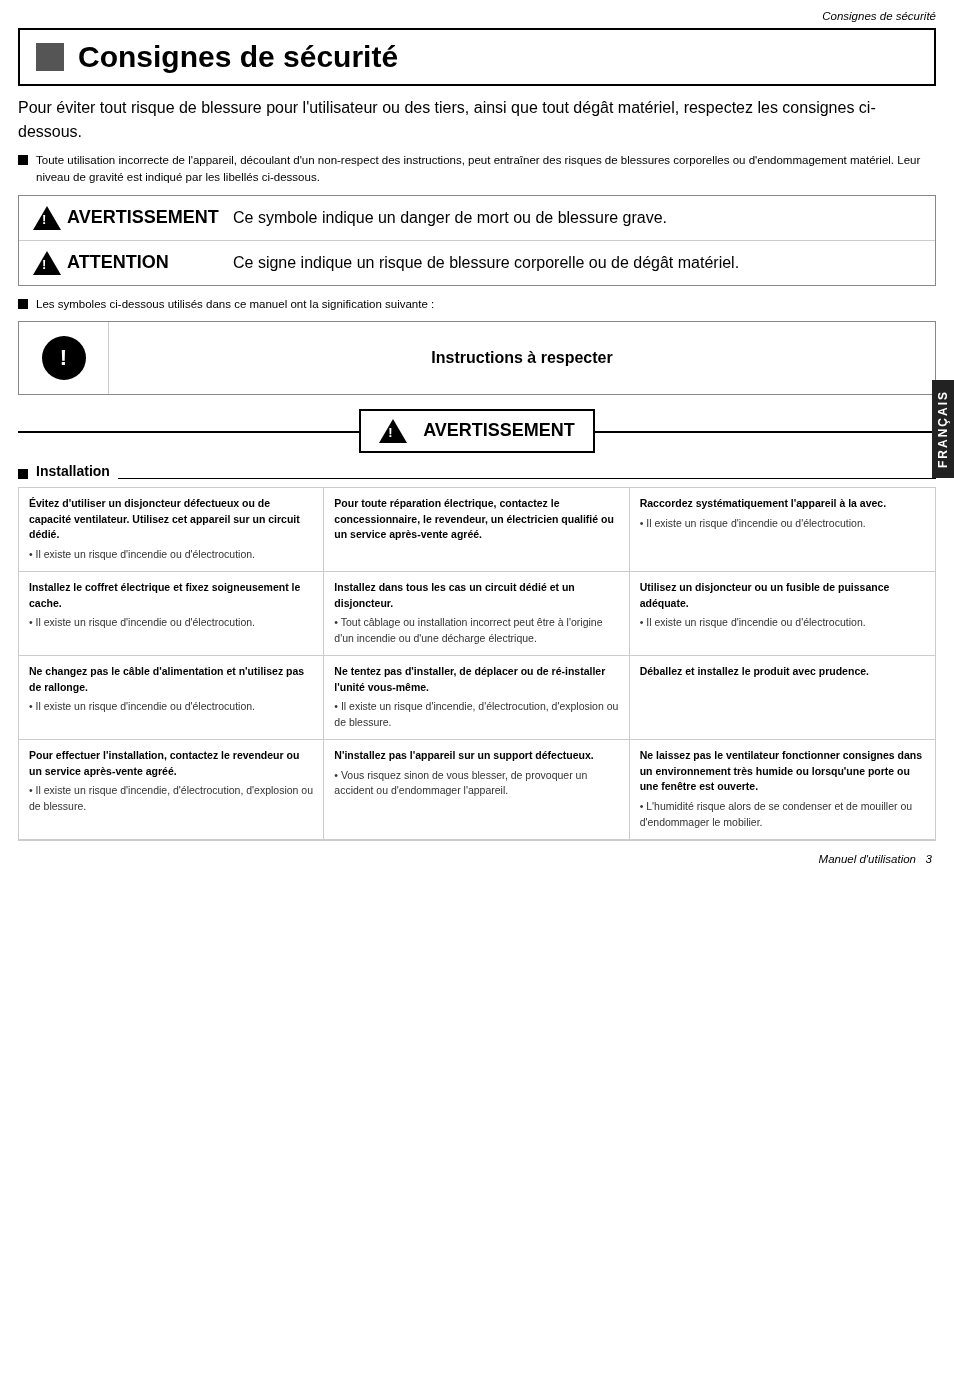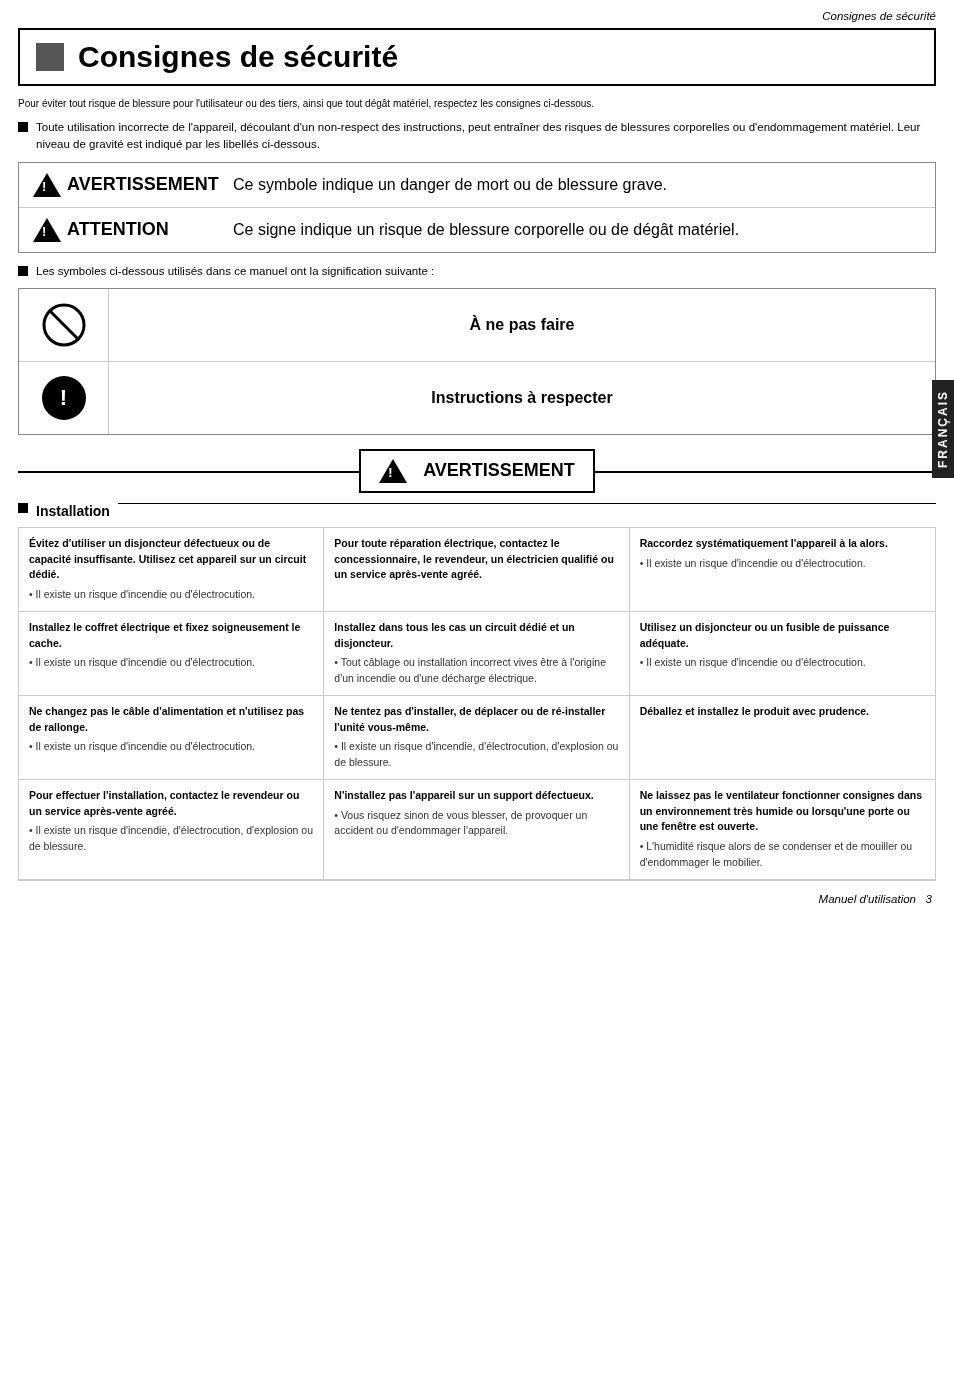--- a/index.html
+++ b/index.html
@@ -63,21 +63,21 @@
       flex-shrink: 0;
     }
     .title-text {
       font-size: 30px;
       font-weight: bold;
       color: #000;
     }
 
     
     .intro-text {
-      font-size: 10px;
+      font-size: 16px;
       margin-bottom: 8px;
       line-height: 1.5;
     }
 
     .bullet-item {
       display: flex;
       align-items: flex-start;
       margin-bottom: 8px;
       font-size: 11.5px;
       line-height: 1.5;
@@ -211,21 +211,21 @@
       gap: 10px;
       font-size: 18px;
       font-weight: bold;
       position: relative;
       z-index: 1;
     }
 
     
     .installation-header {
       display: flex;
-      align-items: flex-start;
+      align-items: flex-end;
       font-size: 14px;
       font-weight: bold;
       margin-bottom: 8px;
     }
     .installation-header::before {
       content: '';
       display: inline-block;
       width: 10px;
       height: 10px;
       background: #000;
@@ -314,30 +314,20 @@
   </div>
 
   <div class="bullet-item">
     <div class="bullet-square"></div>
     <span>Les symboles ci-dessous utilisés dans ce manuel ont la signification suivante :</span>
   </div>
 
   <div class="symbols-box">
     <div class="symbols-row">
       <div class="symbol-icon-cell">
-
-        <svg class="no-do-icon" viewBox="0 0 44 44">
-          <circle cx="22" cy="22" r="20" fill="none" stroke="#000" stroke-width="3"></circle>
-          <line x1="7" y1="7" x2="37" y2="37" stroke="#000" stroke-width="3"></line>
-        </svg>
-      </div>
-      <div class="symbol-desc-cell">À ne pas faire</div>
-    </div>
-    <div class="symbols-row">
-      <div class="symbol-icon-cell">
         <div class="info-icon-circle">!</div>
       </div>
       <div class="symbol-desc-cell">Instructions à respecter</div>
     </div>
   </div>
 
   <div class="avert-banner">
     <div class="avert-banner-inner">
       <div class="warn-triangle"></div>
       <span>AVERTISSEMENT</span>
@@ -345,41 +335,41 @@
   </div>
 
   <div class="installation-header">
     <span>Installation</span>
     <div class="installation-header-line"></div>
   </div>
 
   <div class="install-grid">
 
     <div class="install-cell">
-      <div class="install-cell-bold">Évitez d'utiliser un disjoncteur défectueux ou de capacité insuffisante. Utilisez cet appareil sur un circuit dédié.</div>
+      <div class="install-cell-bold">Évitez d'utiliser un disjoncteur défectueux ou de capacité ventilateur. Utilisez cet appareil sur un circuit dédié.</div>
       <div class="install-cell-note">Il existe un risque d'incendie ou d'électrocution.</div>
     </div>
 
     <div class="install-cell">
       <div class="install-cell-bold">Pour toute réparation électrique, contactez le concessionnaire, le revendeur, un électricien qualifié ou un service après-vente agréé.</div>
     </div>
 
     <div class="install-cell">
-      <div class="install-cell-bold">Raccordez systématiquement l'appareil à la alors.</div>
+      <div class="install-cell-bold">Raccordez systématiquement l'appareil à la avec.</div>
       <div class="install-cell-note">Il existe un risque d'incendie ou d'électrocution.</div>
     </div>
 
     <div class="install-cell">
       <div class="install-cell-bold">Installez le coffret électrique et fixez soigneusement le cache.</div>
       <div class="install-cell-note">Il existe un risque d'incendie ou d'électrocution.</div>
     </div>
 
     <div class="install-cell">
       <div class="install-cell-bold">Installez dans tous les cas un circuit dédié et un disjoncteur.</div>
-      <div class="install-cell-note">Tout câblage ou installation incorrect vives être à l'origine d'un incendie ou d'une décharge électrique.</div>
+      <div class="install-cell-note">Tout câblage ou installation incorrect peut être à l'origine d'un incendie ou d'une décharge électrique.</div>
     </div>
 
     <div class="install-cell">
       <div class="install-cell-bold">Utilisez un disjoncteur ou un fusible de puissance adéquate.</div>
       <div class="install-cell-note">Il existe un risque d'incendie ou d'électrocution.</div>
     </div>
 
     <div class="install-cell">
       <div class="install-cell-bold">Ne changez pas le câble d'alimentation et n'utilisez pas de rallonge.</div>
       <div class="install-cell-note">Il existe un risque d'incendie ou d'électrocution.</div>

